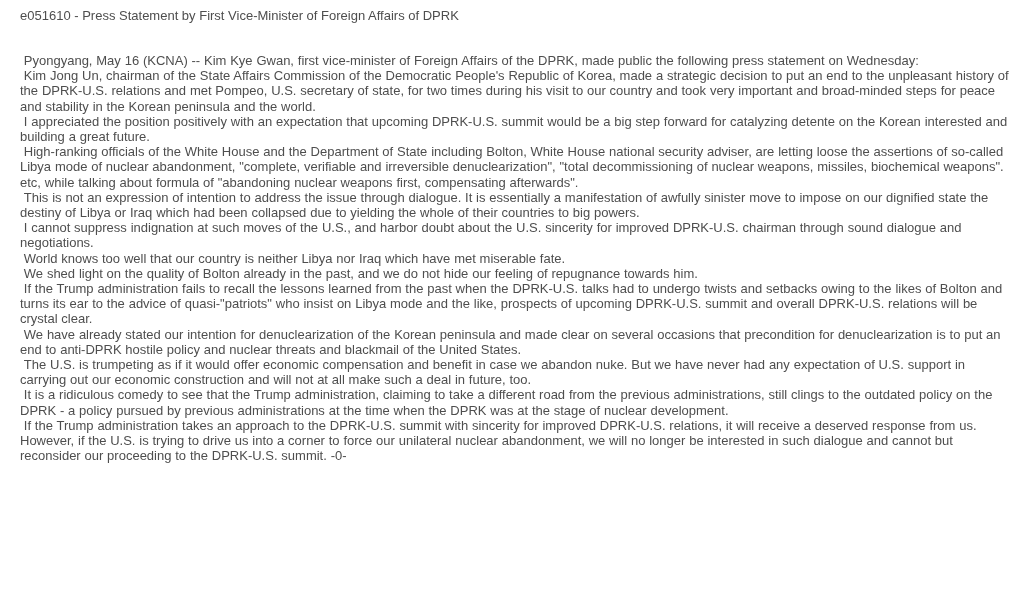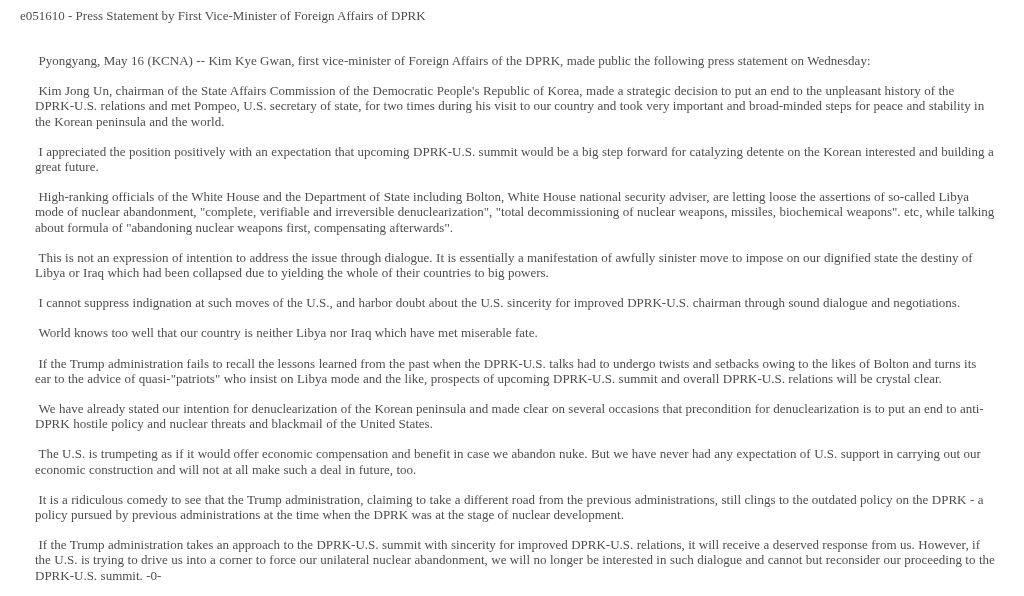--- a/index.html
+++ b/index.html
@@ -7,50 +7,51 @@
     padding: 0;
     background: #ffffff;
   }
   .page {
     width: 1024px;
     height: 596px;
     background: #ffffff;
     overflow: hidden;
     box-sizing: border-box;
     padding: 8px 14px 0 20px;
-    font-family: Liberation Serif, serif;
+    font-family: Liberation Sans, sans-serif;
     color: #4e4e4e;
   }
   .doc-title {
     font-size: 13px;
     line-height: 15px;
     margin: 0 0 30px 0;
     white-space: pre-wrap;
     font-weight: normal;
   }
   .doc-body p {
     font-size: 13px;
     line-height: 15.2px;
-    margin: 15px;
+    margin: 0;
     white-space: pre-wrap;
     word-spacing: 0.2px;
   }
 </style>
 </head>
 <body>
 
 <div class="page">
   <h1 class="doc-title">e051610 - Press Statement by First Vice-Minister of Foreign Affairs of DPRK</h1>
   <div class="doc-body">
     <p> Pyongyang, May 16 (KCNA) -- Kim Kye Gwan, first vice-minister of Foreign Affairs of the DPRK, made public the following press statement on Wednesday:</p>
     <p> Kim Jong Un, chairman of the State Affairs Commission of the Democratic People's Republic of Korea, made a strategic decision to put an end to the unpleasant history of the DPRK-U.S. relations and met Pompeo, U.S. secretary of state, for two times during his visit to our country and took very important and broad-minded steps for peace and stability in the Korean peninsula and the world.</p>
     <p> I appreciated the position positively with an expectation that upcoming DPRK-U.S. summit would be a big step forward for catalyzing detente on the Korean interested and building a great future.</p>
     <p> High-ranking officials of the White House and the Department of State including Bolton, White House national security adviser, are letting loose the assertions of so-called Libya mode of nuclear abandonment, "complete, verifiable and irreversible denuclearization", "total decommissioning of nuclear weapons, missiles, biochemical weapons". etc, while talking about formula of "abandoning nuclear weapons first, compensating afterwards".</p>
     <p> This is not an expression of intention to address the issue through dialogue. It is essentially a manifestation of awfully sinister move to impose on our dignified state the destiny of Libya or Iraq which had been collapsed due to yielding the whole of their countries to big powers.</p>
     <p> I cannot suppress indignation at such moves of the U.S., and harbor doubt about the U.S. sincerity for improved DPRK-U.S. chairman through sound dialogue and negotiations.</p>
     <p> World knows too well that our country is neither Libya nor Iraq which have met miserable fate.</p>
+    <p> We shed light on the quality of Bolton already in the past, and we do not hide our feeling of repugnance towards him.</p>
     <p> If the Trump administration fails to recall the lessons learned from the past when the DPRK-U.S. talks had to undergo twists and setbacks owing to the likes of Bolton and turns its ear to the advice of quasi-"patriots" who insist on Libya mode and the like, prospects of upcoming DPRK-U.S. summit and overall DPRK-U.S. relations will be crystal clear.</p>
     <p> We have already stated our intention for denuclearization of the Korean peninsula and made clear on several occasions that precondition for denuclearization is to put an end to anti-DPRK hostile policy and nuclear threats and blackmail of the United States.</p>
     <p> The U.S. is trumpeting as if it would offer economic compensation and benefit in case we abandon nuke. But we have never had any expectation of U.S. support in carrying out our economic construction and will not at all make such a deal in future, too.</p>
     <p> It is a ridiculous comedy to see that the Trump administration, claiming to take a different road from the previous administrations, still clings to the outdated policy on the DPRK - a policy pursued by previous administrations at the time when the DPRK was at the stage of nuclear development.</p>
     <p> If the Trump administration takes an approach to the DPRK-U.S. summit with sincerity for improved DPRK-U.S. relations, it will receive a deserved response from us. However, if the U.S. is trying to drive us into a corner to force our unilateral nuclear abandonment, we will no longer be interested in such dialogue and cannot but reconsider our proceeding to the DPRK-U.S. summit. -0-</p>
   </div>
 </div>
 
 </body></html>

